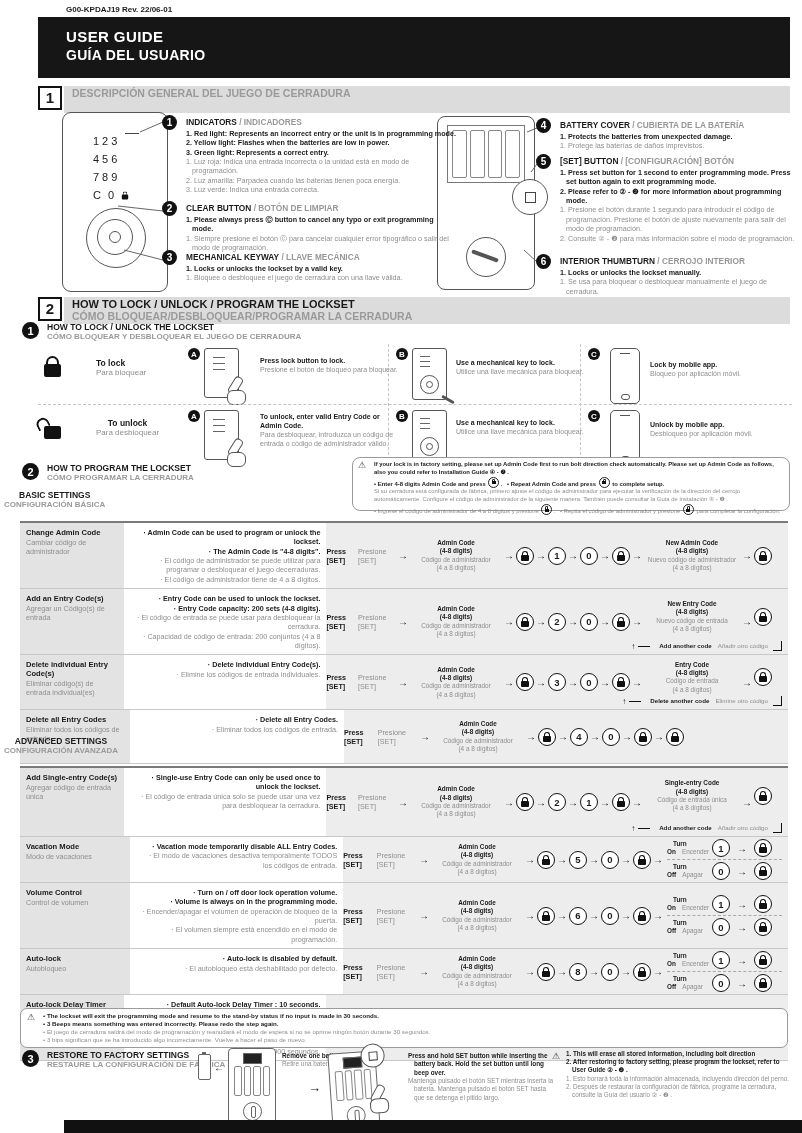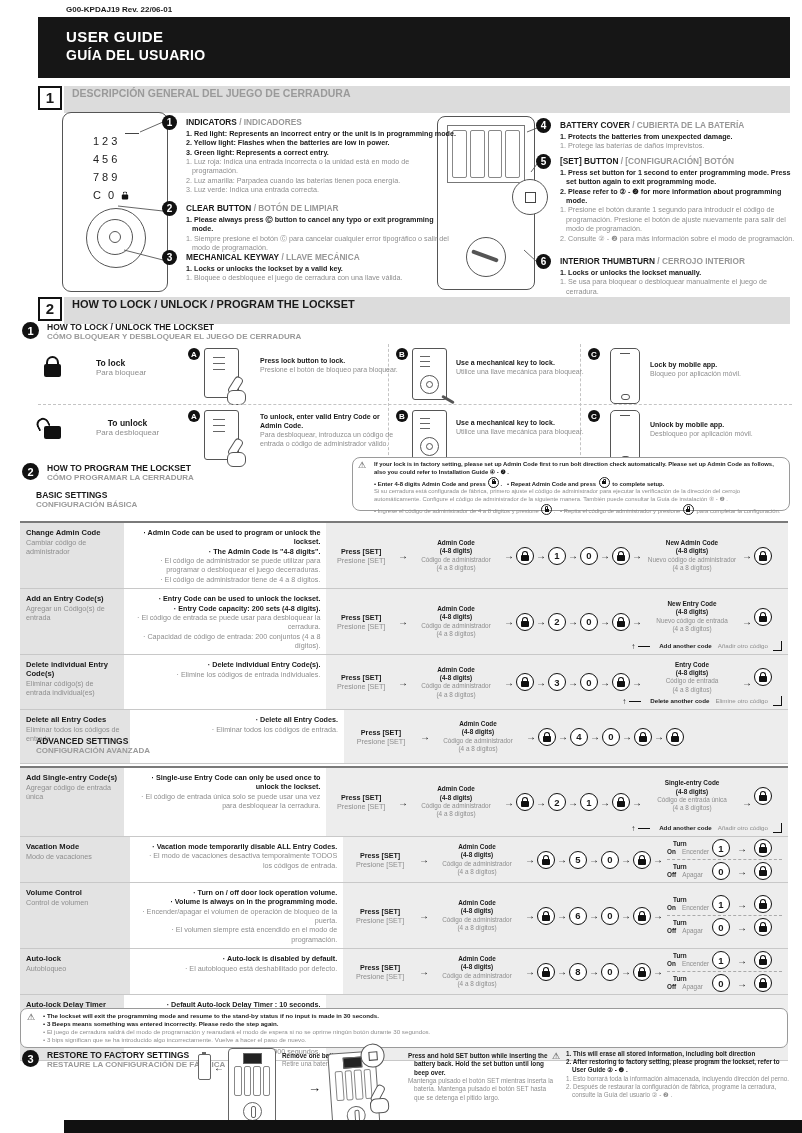--- a/index.html
+++ b/index.html
@@ -84,38 +84,38 @@
   .ilk::before{content:"";position:absolute;left:2.2px;top:3.6px;width:4px;height:3px;background:#111;}
   .ilk::after{content:"";position:absolute;left:3px;top:1.2px;width:3px;height:3px;border:.9px solid #111;border-bottom:none;border-radius:2px 2px 0 0;box-sizing:border-box;}
   
   .tbl{position:absolute;left:20px;width:768px;border-top:2.5px solid #7a7a7a;margin-top:8px;}
   .trow{display:flex;border-bottom:1px solid #c8c8c8;align-items:stretch;}
   .c1{width:112px;background:#e3e3e3;border-right:2px solid #fff;padding:5px 6px;box-sizing:border-box;font-size:7.2px;}
   .c1 .t-en{font-size:7.6px;font-weight:bold;}
   .c1 .t-es{font-size:7.2px;color:#8e8e8e;margin-top:1px;line-height:1.25;}
   .c2{width:212px;background:#fff;border-right:2px solid #fff;padding:5px 4px 4px 10px;box-sizing:border-box;font-size:7.2px;text-align:right;}
   .c2 .ln::before{content:"· ";}
-  .c3{width:74px;background:#ededed;display:flex;flex-direction:column;align-items:center;justify-content:center;font-size:7.2px;}
+  .c3{width:74px;background:#ededed;display:flex;flex-direction:row;align-items:center;justify-content:center;font-size:7.2px;}
   .c4{flex:1;background:#ededed;display:flex;align-items:center;padding:2px 6px 2px 0;position:relative;}
   .arr{font-weight:bold;font-size:10px;margin:0 2px;color:#111;flex:0 0 auto;}
   .blk{display:flex;flex-direction:column;align-items:center;text-align:center;width:92px;font-size:6.4px;line-height:1.25;flex:0 0 auto;}
   .blk.w96{width:96px;}
   .kp{width:16px;height:16px;border:1.6px solid #111;border-radius:50%;display:flex;align-items:center;justify-content:center;
       font-size:9.5px;font-weight:bold;flex:0 0 auto;background:#fff;box-shadow:0 0 0 1.5px #fff inset;}
   .endlock{margin-left:auto;margin-right:10px;}
   .loop{position:absolute;right:6px;bottom:3px;display:flex;align-items:center;font-size:6.2px;gap:3px;}
   .lp-up{font-weight:bold;font-size:8px;}
   .lp-ln{width:12px;border-top:1.2px solid #111;}
   .lp-rt{width:8px;height:9px;border-right:1.2px solid #111;border-bottom:1.2px solid #111;margin-left:2px;}
   .oo{display:flex;flex-direction:column;flex:1;margin-left:2px;}
   .oo-r{display:flex;align-items:center;gap:5px;}
   .oo-lb{width:40px;font-size:6.4px;line-height:1.2;text-align:left;}
   .oo-dv{border-top:1.2px dashed #aaa;margin:2px 0;}
   
-  .tblhead{position:absolute;left:36px;}
+  .tblhead{position:absolute;left:4px;text-align:center;}
   .tblhead .h-en{font-size:8.5px;font-weight:bold;}
   .tblhead .h-es{font-size:8px;font-weight:bold;color:#9a9a9a;}
   
   .notebox{position:absolute;left:20px;width:768px;border:1px solid #9a9a9a;border-radius:7px;box-sizing:border-box;
            padding:3px 8px 3px 22px;background:#fff;font-size:6.2px;}
   
   .batt{position:relative;width:11px;height:24px;border:1.2px solid #666;border-radius:2px;background:#fff;}
   .batt::before{content:"";position:absolute;top:-3px;left:3px;width:4px;height:2px;background:#666;}
   .unit{position:relative;width:46px;height:76px;border:1.2px solid #666;border-radius:4px;background:#fff;}
   .unit .scr{position:absolute;left:14px;top:4px;width:17px;height:9px;border:1px solid #666;background:#222;}
@@ -268,20 +268,21 @@
     <div>
         <div class="ln enb">1. Locks or unlocks the lockset manually.</div>
         <div class="ln es">1. Se usa para bloquear o desbloquear manualmente el juego de cerradura.</div>
       </div>
   </div>
 
   <div class="sec-head" style="top:297px;">
     <div class="sec-num">2</div>
     <div class="sec-band">
       <div class="st1">HOW TO LOCK / UNLOCK / PROGRAM THE LOCKSET</div>
+      <div class="st2">CÓMO BLOQUEAR/DESBLOQUEAR/PROGRAMAR LA CERRADURA</div>
     </div>
   </div>
 
   <div class="subhead" style="left:22px;top:322px;">
     <div class="mk mk17">1</div>
     <div>
       <div class="tx1">HOW TO LOCK / UNLOCK THE LOCKSET</div>
       <div class="tx2">CÓMO BLOQUEAR Y DESBLOQUEAR EL JUEGO DE CERRADURA</div>
     </div>
   </div>

